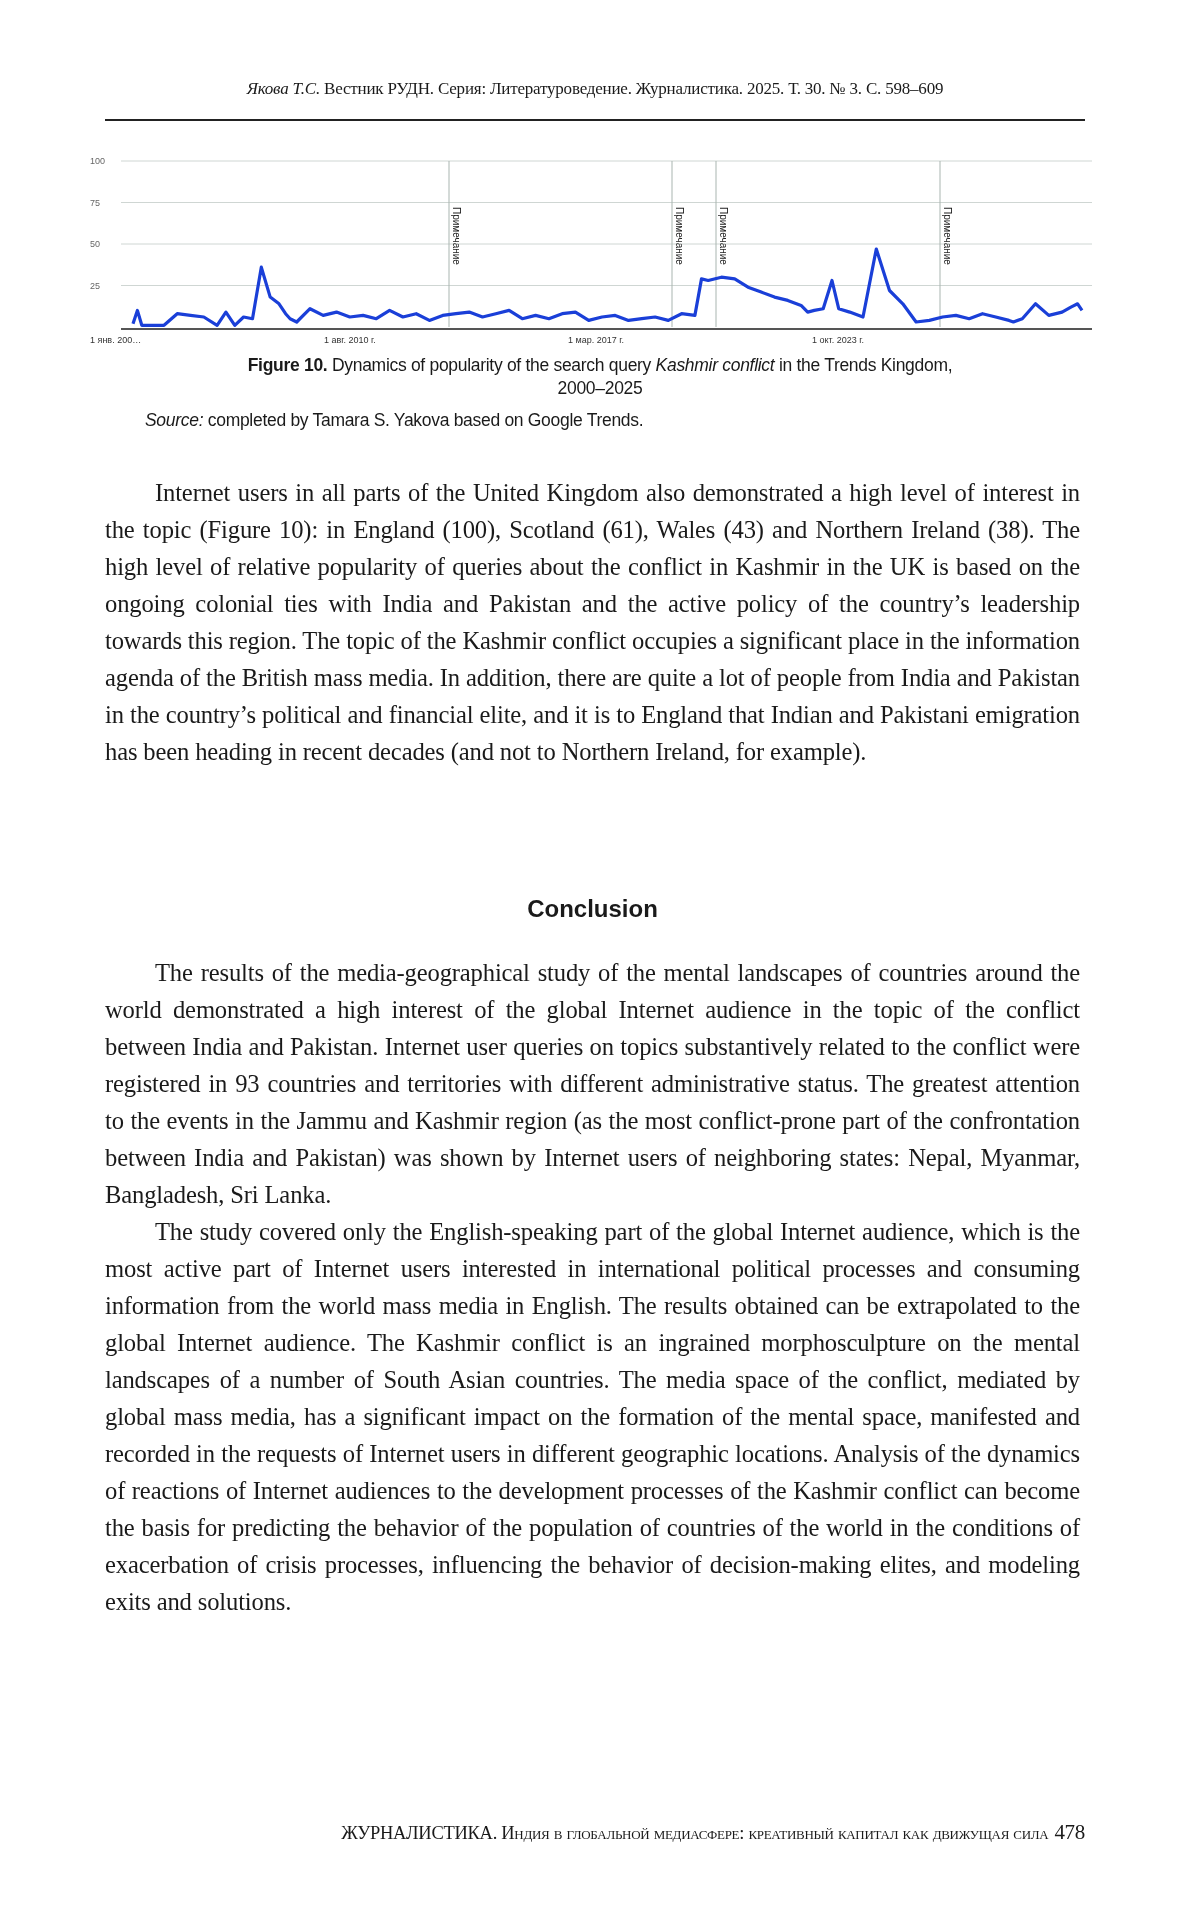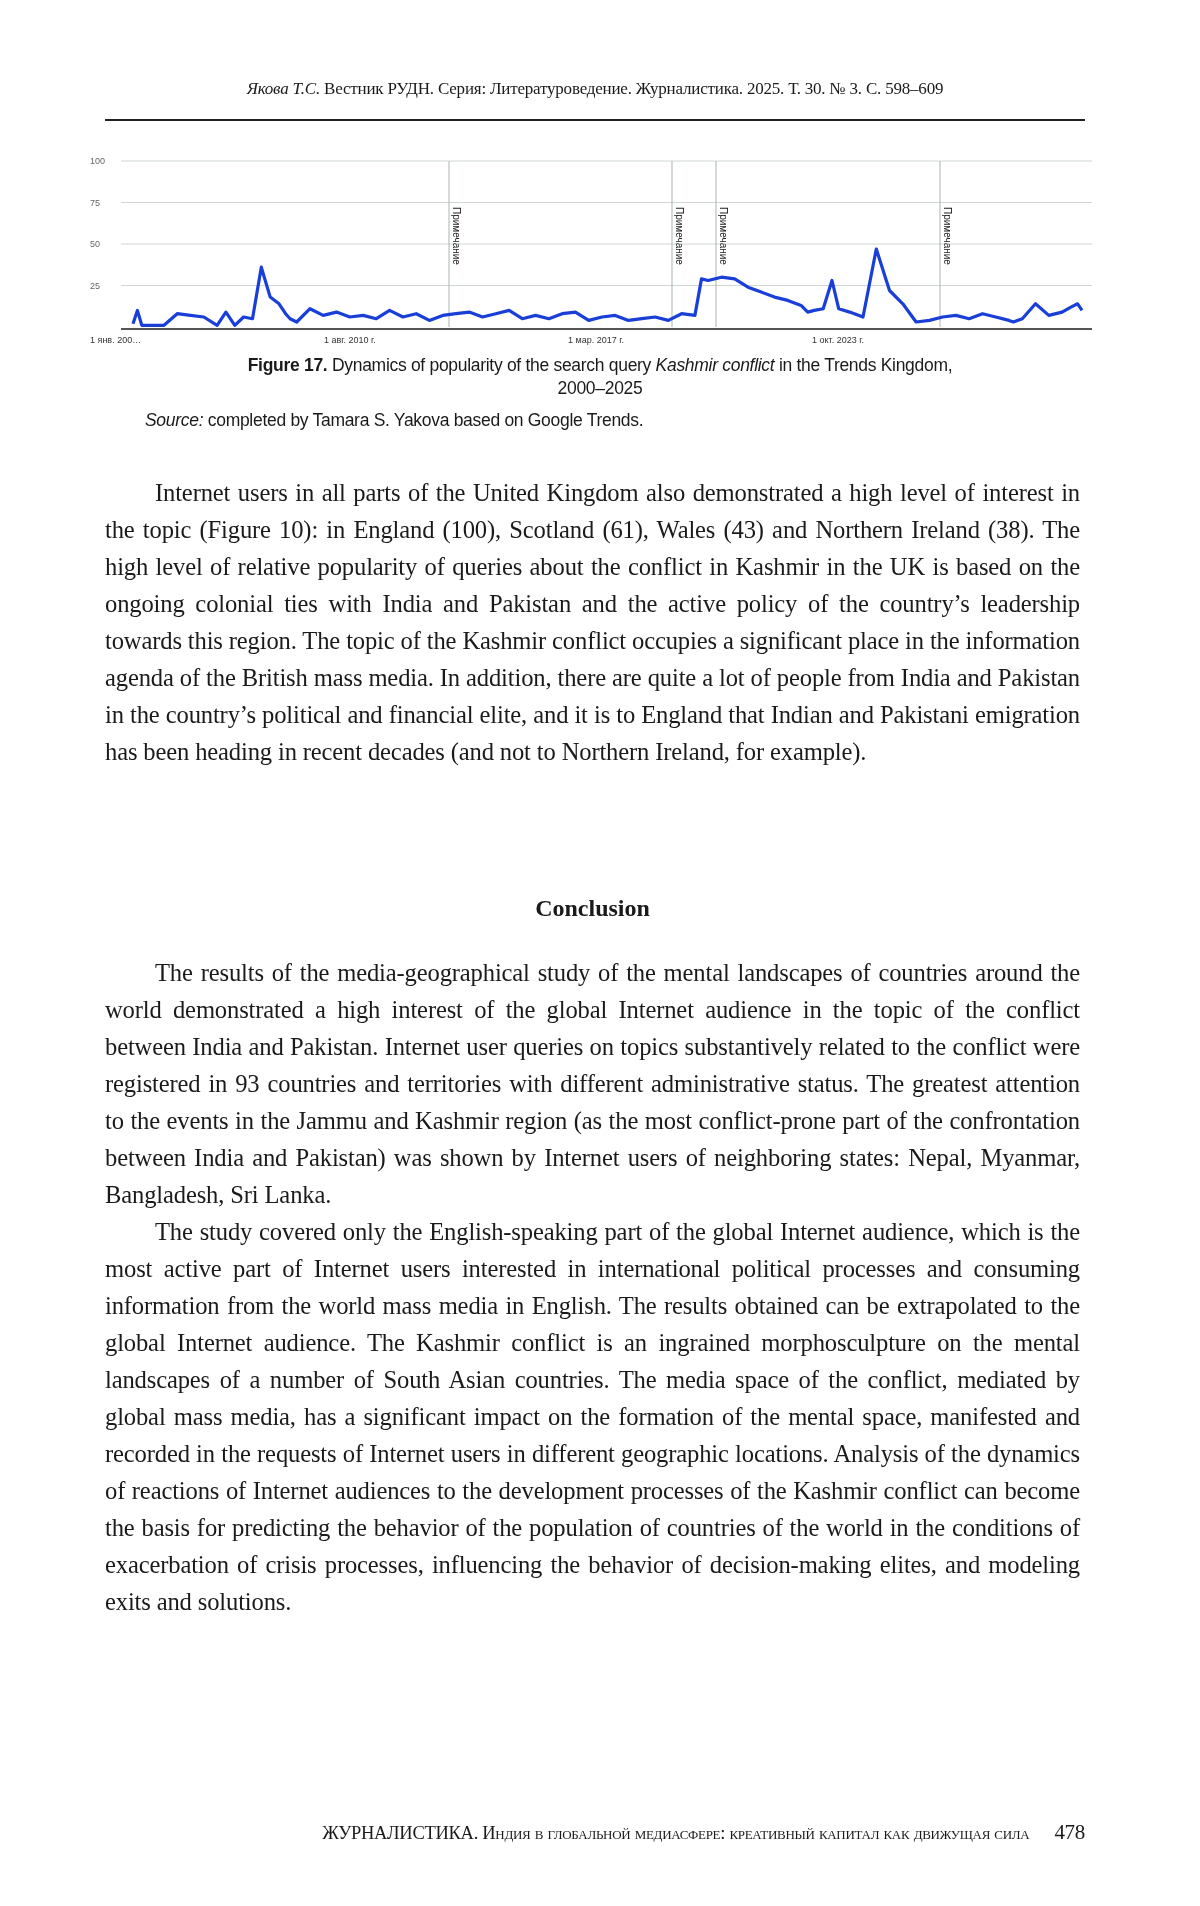--- a/index.html
+++ b/index.html
@@ -33,28 +33,28 @@
 
   .body-text {
     position: absolute; left: 105px; width: 975px;
     font-family: "Liberation Serif", serif; font-size: 24.6px; line-height: 37px;
     text-align: justify; letter-spacing: -0.15px;
   }
   .body-text p { margin: 0; text-indent: 50px; }
   .p1 { top: 474px; }
   .section-title {
     position: absolute; left: 105px; width: 975px; top: 895px; text-align: center;
-    font-family: Liberation Serif, serif; font-weight: bold; font-size: 24px;
+    font-family: Liberation Sans, sans-serif; font-weight: bold; font-size: 24px;
   }
   .p2 { top: 954px; }
 
   .footer {
     position: absolute; left: 105px; width: 980px; top: 1820px;
     font-family: "Liberation Serif", serif; font-size: 18.5px; letter-spacing: -0.3px;
-    display: flex; justify-content: flex-end; align-items: baseline; gap: 25px;
+    display: flex; justify-content: flex-end; align-items: baseline; gap: 6px;
   }
   .footer .rh { font-variant: small-caps; }
   .footer .pn { font-size: 21px; }
 </style>
 </head>
 <body>
 
 <div class="page">
 
   <div class="running-head">
@@ -84,21 +84,21 @@
         <line x1="31" x2="1002" y1="189" y2="189" stroke="#555" stroke-width="2"></line>
         <text x="0" y="203" class="xtick-text">1 янв. 200…</text>
         <text x="234" y="203" class="xtick-text">1 авг. 2010 г.</text>
         <text x="478" y="203" class="xtick-text">1 мар. 2017 г.</text>
         <text x="722" y="203" class="xtick-text">1 окт. 2023 г.</text>
         <polyline points="43.0,183.7 47.4,170.4 51.8,185.3 60.7,185.3 74.0,185.3 87.2,173.7 100.5,175.4 113.8,177.0 127.1,185.3 135.9,172.1 144.8,185.3 153.6,177.0 162.5,178.7 171.3,127.2 180.2,157.1 189.0,163.8 195.6,173.7 200.1,178.7 206.7,182.0 220.0,168.7 233.2,175.4 246.5,172.1 259.8,177.0 273.1,175.4 286.3,178.7 299.6,170.4 312.9,177.0 326.2,173.7 339.4,180.4 352.7,175.4 366.0,173.7 379.2,172.1 392.5,177.0 405.8,173.7 419.1,170.4 432.3,178.7 445.6,175.4 458.9,178.7 472.2,173.7 485.4,172.1 498.7,180.4 512.0,177.0 525.2,175.4 538.5,180.4 551.8,178.7 565.1,177.0 578.3,180.4 591.6,173.7 604.9,175.4 611.5,138.9 618.2,140.5 631.4,137.2 644.7,138.9 658.0,147.2 671.2,152.1 684.5,157.1 697.8,160.4 711.1,165.4 717.7,172.1 724.3,170.4 733.2,168.7 742.0,140.5 748.7,168.7 759.7,172.1 773.0,177.0 786.3,109.0 799.5,150.5 812.8,163.8 826.1,182.0 839.4,180.4 852.6,177.0 865.9,175.4 879.2,178.7 892.5,173.7 905.7,177.0 919.0,180.4 923.4,182.0 932.3,178.7 945.5,163.8 958.8,175.4 972.1,172.1 980.9,167.1 987.6,163.8 992.0,170.4" fill="none" stroke="#1a3fd8" stroke-width="3.2" stroke-linejoin="round"></polyline>
       </svg>
   </div>
 
   <div class="caption">
-    <span class="fig-num">Figure 17.</span>
+    <span class="fig-num">Figure 10.</span>
     <span>Dynamics of popularity of the search query </span><em>Kashmir conflict</em><span> in the Trends Kingdom,</span><br>
     <span>2000–2025</span>
   </div>
   <div class="source">
     <em>Source:</em><span> completed by Tamara S. Yakova based on Google Trends.</span>
   </div>
 
   <div class="body-text p1">
     <p>Internet users in all parts of the United Kingdom also demonstrated a high level of interest in the topic (Figure 10): in England (100), Scotland (61), Wales (43) and Northern Ireland (38). The high level of relative popularity of queries about the conflict in Kashmir in the UK is based on the ongoing colonial ties with India and Pakistan and the active policy of the country’s leadership towards this region. The topic of the Kashmir conflict occupies a significant place in the information agenda of the British mass media. In addition, there are quite a lot of people from India and Pakistan in the country’s political and financial elite, and it is to England that Indian and Pakistani emigration has been heading in recent decades (and not to Northern Ireland, for example).</p>
   </div>

